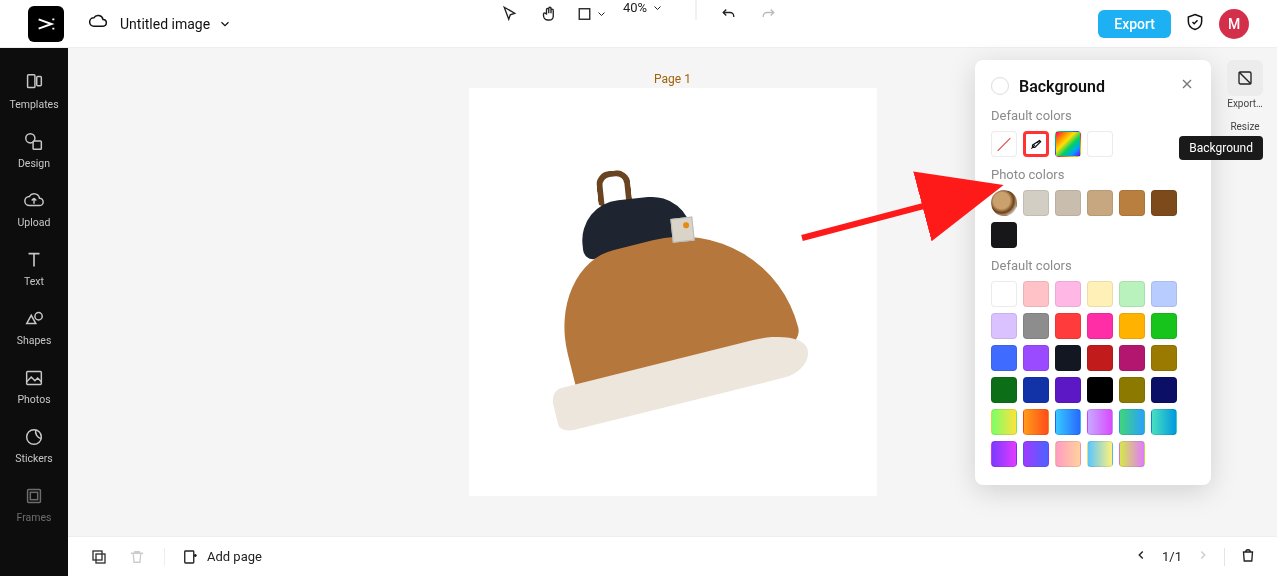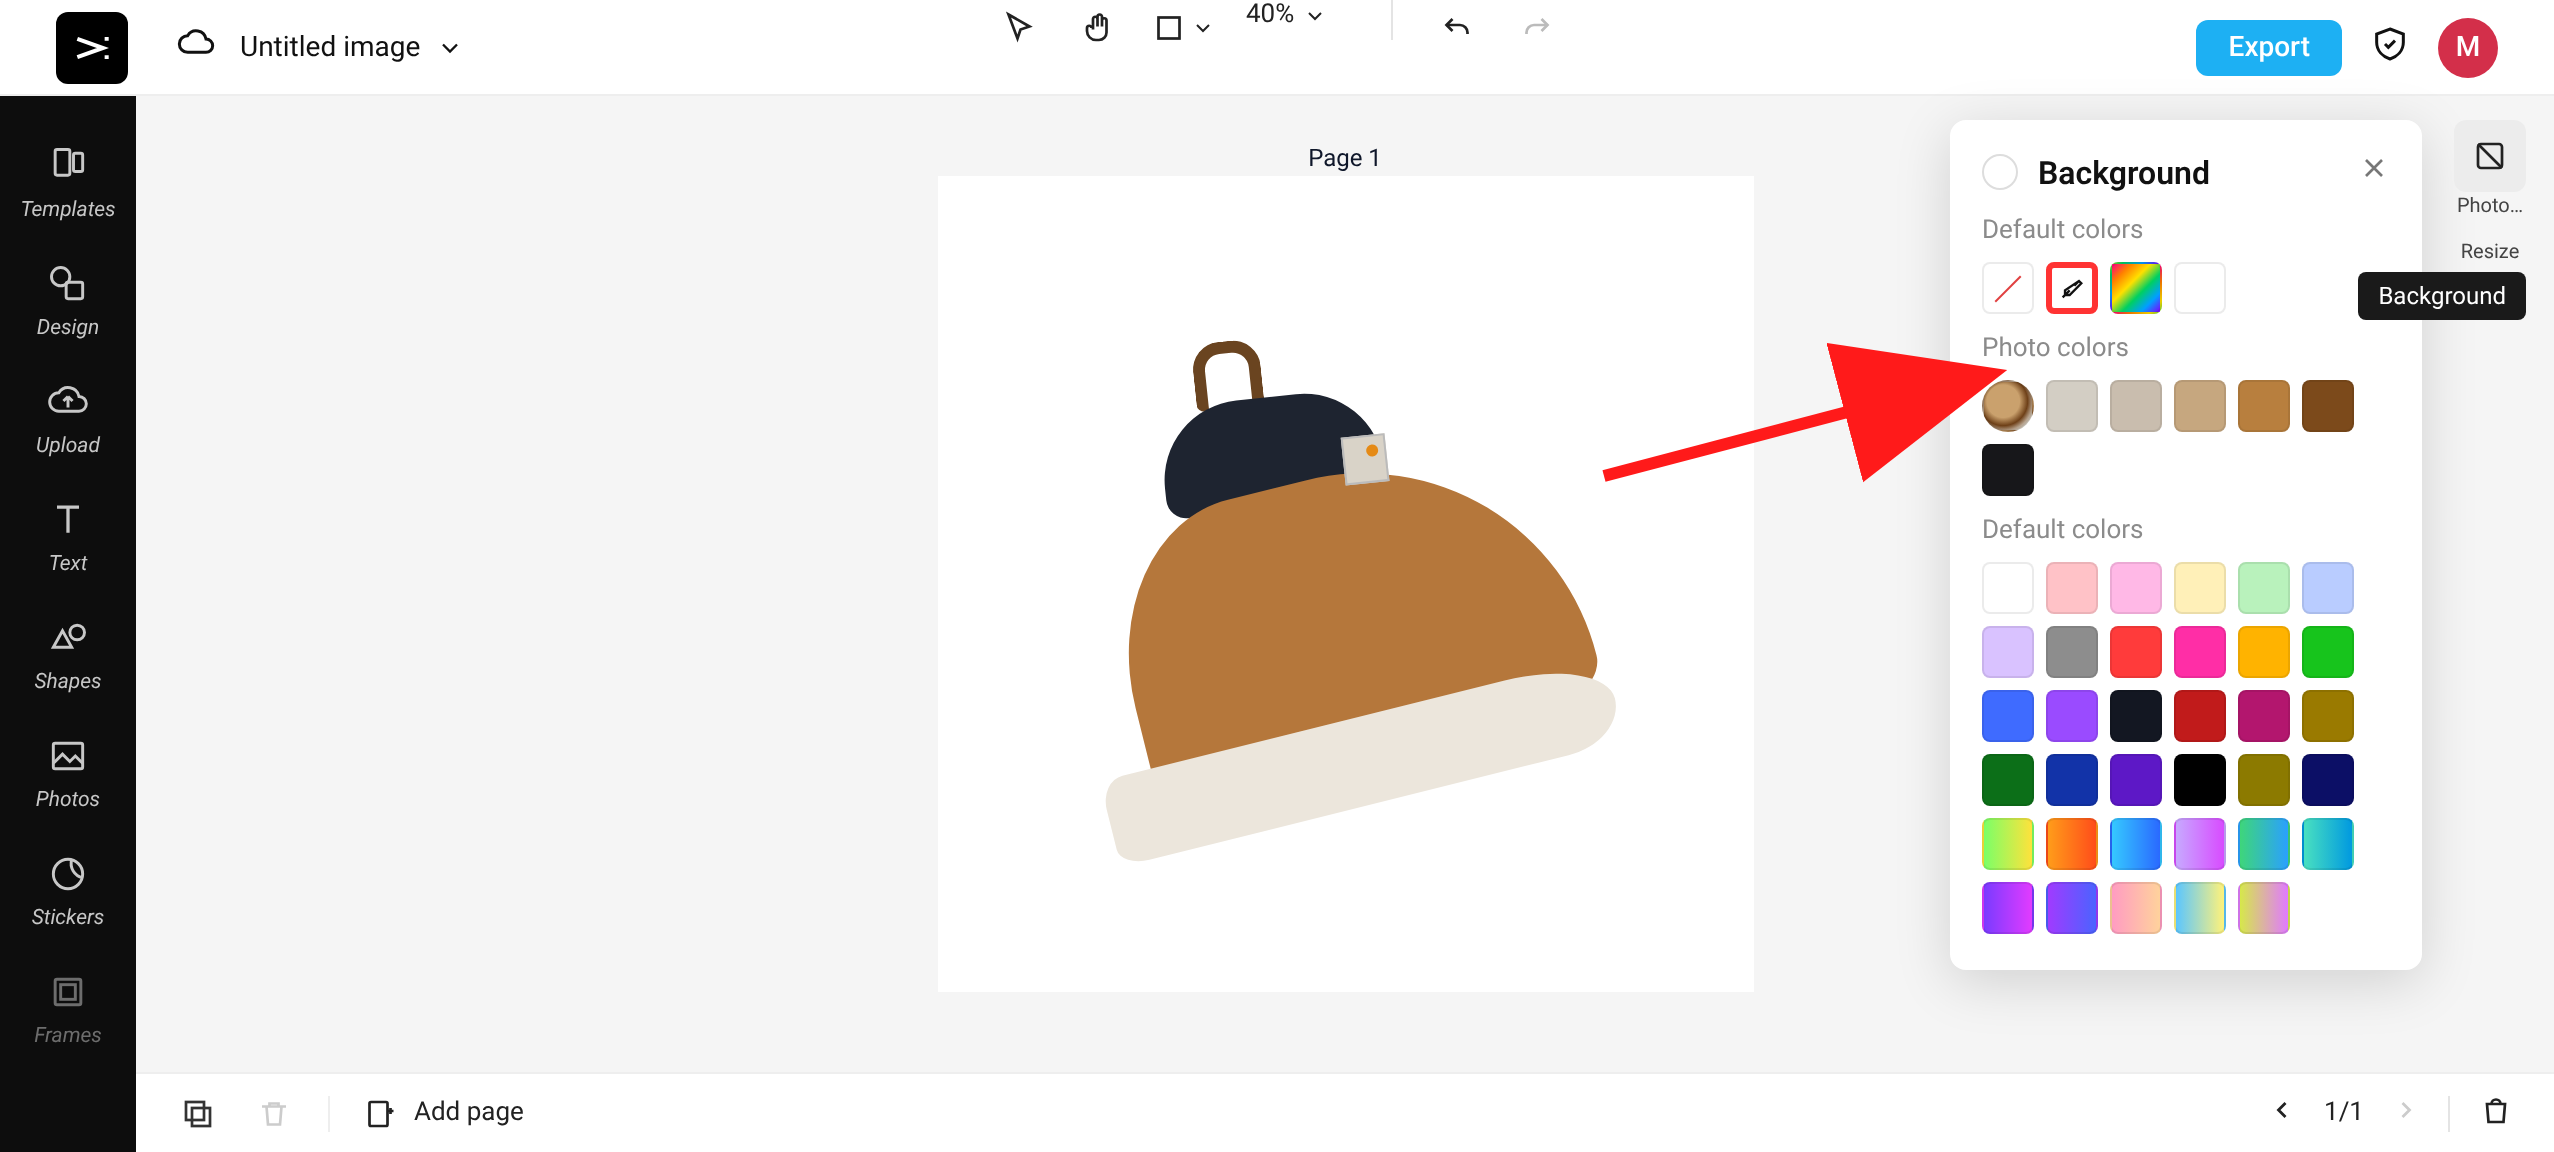--- a/index.html
+++ b/index.html
@@ -34,41 +34,41 @@
     padding: 6px 16px; font-size: 14px; font-weight: 500;
   }
   .avatar {
     width: 30px; height: 30px; border-radius: 50%; background: #d32f4a; color: #fff;
     display: flex; align-items: center; justify-content: center; font-size: 14px; font-weight: 500;
   }
 
   
   .sidebar {
     position: absolute; top: 48px; left: 0; bottom: 0; width: 68px;
-    background: #0d0d0d; display: flex; flex-direction: column; align-items: center; padding-top: 14px; font-style: italic;
+    background: #0d0d0d; display: flex; flex-direction: column; align-items: center; padding-top: 14px;
   }
   .side-item {
     width: 68px; display: flex; flex-direction: column; align-items: center; gap: 4px;
     color: #c7c7c7; font-size: 10.5px; padding: 10px 0;
   }
   .side-item svg { width: 22px; height: 22px; }
   .side-item.dim { color: #6d6d6d; }
   .drawer-tab {
     position: absolute; top: 238px; left: 68px; width: 12px; height: 60px;
     background: #181818; border-radius: 0 6px 6px 0; display:flex;align-items:center;justify-content:center;color:#555;font-size:10px;
   }
 
   
   .canvas-area {
     position: absolute; top: 48px; left: 68px; right: 0; bottom: 40px;
     background: #f5f5f5;
   }
   .page-label {
     position: absolute; top: 24px; left: 50%; transform: translateX(-50%);
-    font-size: 12px; color: #0f172a; text-align: right;
+    font-size: 12px; color: #a16207; text-align: right;
   }
   .page {
     position: absolute; top: 40px; left: 50%; transform: translateX(-50%);
     width: 408px; height: 408px; background: #fff;
     display: flex; align-items: center; justify-content: center;
   }
   .shoe { width: 290px; height: 290px; position: relative; transform: rotate(-6deg); }
   .shoe .sole {
     position: absolute; bottom: 34px; left: 14px; width: 260px; height: 44px;
     background: #ece6dc; border-radius: 16px 70px 40px 20px / 20px 30px 30px 12px;
@@ -385,21 +385,21 @@
 </div>
 
 <div class="right-rail">
   <div class="rail-item">
     <div class="btn">
       <svg width="18" height="18" viewBox="0 0 24 24" fill="none" stroke="currentColor" stroke-width="1.8">
           <rect x="4" y="4" width="16" height="16" rx="2"></rect>
           <path d="M4 4l16 16"></path>
         </svg>
     </div>
-    <span class="lbl">Photo…</span>
+    <span class="lbl">Export…</span>
   </div>
   <div class="rail-item">
     <span class="lbl">Resize</span>
   </div>
   <div class="tooltip-badge">Background</div>
 </div>
 
 <div class="footer">
   <span class="icon-btn">
     <svg width="18" height="18" viewBox="0 0 24 24" fill="none" stroke="currentColor" stroke-width="1.8">

